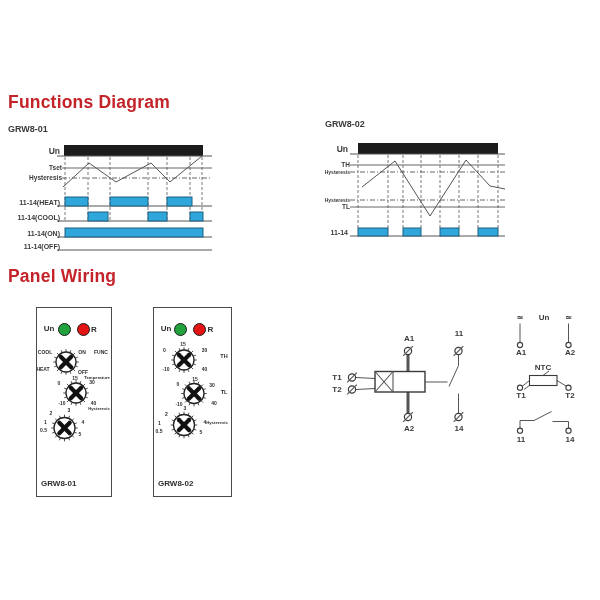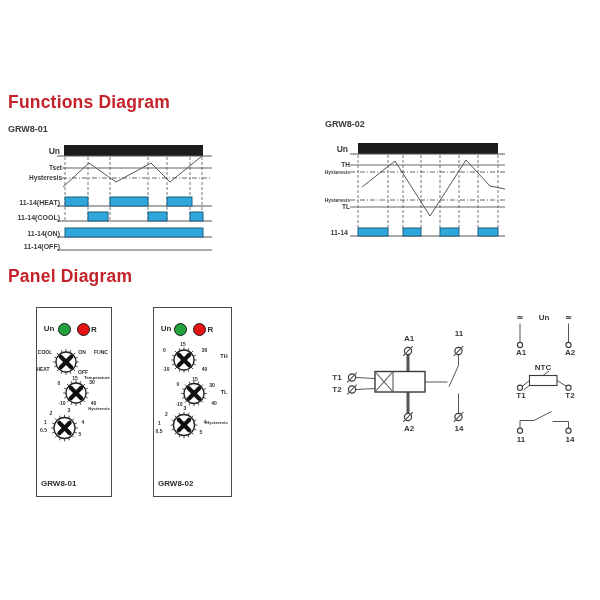--- a/index.html
+++ b/index.html
@@ -12,21 +12,21 @@
   .panel{position:absolute;border:1.6px solid #4a4a4a;background:#fff;}
   .panel span{position:absolute;white-space:nowrap;color:#2e2e2e;line-height:1;}
   .panel svg{position:absolute;left:0;top:0;}
   .led{position:absolute;border-radius:50%;border:1.4px solid #1a1a1a;box-sizing:border-box;}
 </style>
 </head>
 <body>
 
 <div class="page">
   <h2 class="heading" id="h-functions" style="left: 8px; top: 92px; color: rgb(196, 35, 42);">Functions Diagram</h2>
-  <h2 class="heading" id="h-panel" style="left: 8px; top: 266px; color: rgb(196, 35, 42);">Panel Diagram</h2>
+  <h2 class="heading" id="h-panel" style="left: 8px; top: 266px; color: rgb(196, 35, 42);">Panel Wiring</h2>
 
   <svg id="canvas-svg" width="600" height="600">
       <rect x="64" y="145" width="139" height="11" fill="#1c1c1c"></rect>
       <line x1="57" y1="156" x2="212" y2="156" stroke="#555555" stroke-width="1"></line>
       <line x1="62" y1="168" x2="212" y2="168" stroke="#555555" stroke-width="0.9"></line>
       <line x1="62" y1="178" x2="212" y2="178" stroke="#555555" stroke-width="0.9" stroke-dasharray="5 2 1 2"></line>
       <line x1="65" y1="157" x2="65" y2="222" stroke="#555555" stroke-width="0.8" stroke-dasharray="3 2"></line>
       <line x1="88" y1="157" x2="88" y2="222" stroke="#555555" stroke-width="0.8" stroke-dasharray="3 2"></line>
       <line x1="110" y1="157" x2="110" y2="222" stroke="#555555" stroke-width="0.8" stroke-dasharray="3 2"></line>
       <line x1="148" y1="157" x2="148" y2="222" stroke="#555555" stroke-width="0.8" stroke-dasharray="3 2"></line>

